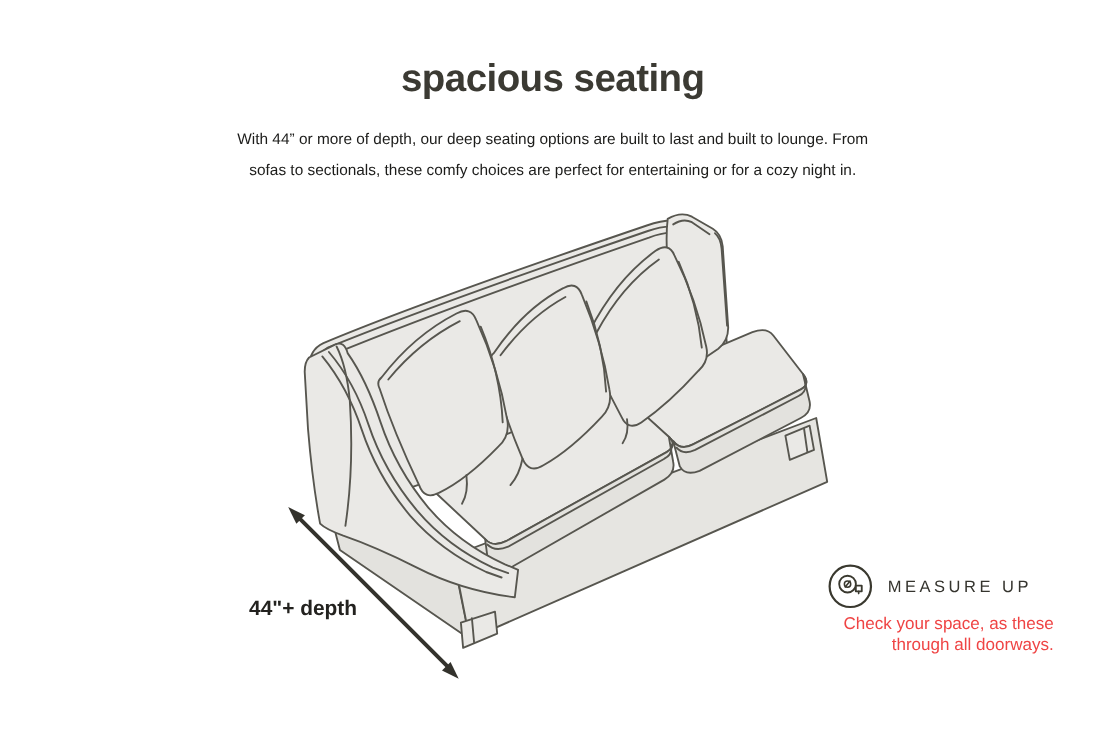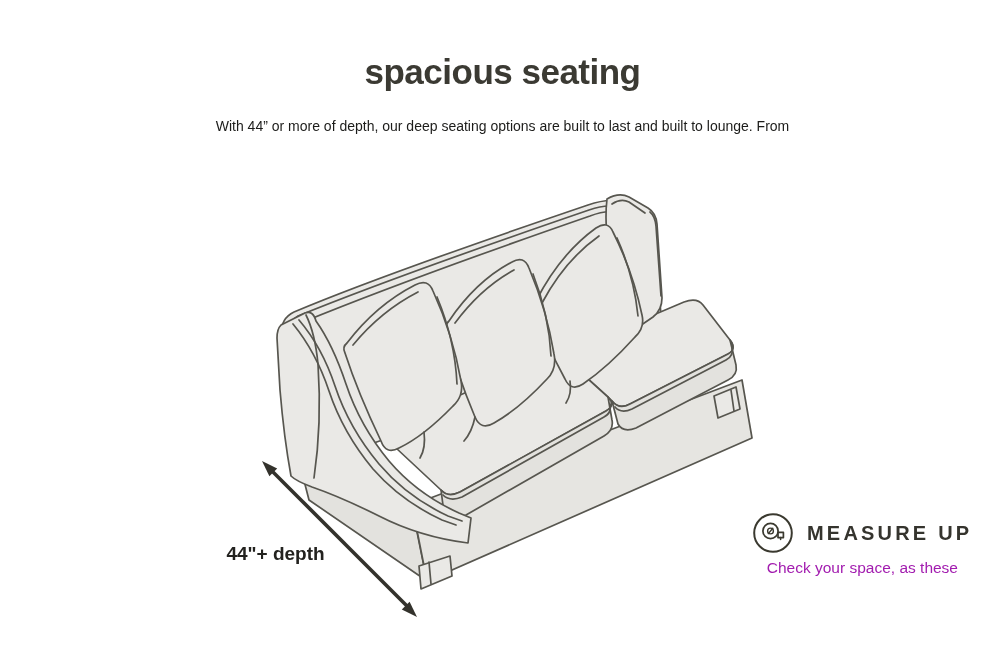--- a/index.html
+++ b/index.html
@@ -20,36 +20,37 @@
   .sofa-svg { position:absolute; left:250px; top:185px; }
   .arrow-svg { position:absolute; left:245px; top:448px; }
   .dim-label {
     position:absolute; left:198px; top:543px; width:155px;
     text-align:center; font-size:19px; font-weight:bold; color:#23221f;
   }
   .measure { position:absolute; left:752px; top:512px; width:206px; }
   .mu-row { display:flex; align-items:center; }
   .mu-icon { flex:0 0 auto; }
   .mu-heading {
-    font-size:20px; font-weight:bold; letter-spacing:3.2px;
+    font-size:15px; font-weight:normal; letter-spacing:3.2px;
     color:#35342e; margin-left:13px; white-space:nowrap;
   }
   .mu-note {
     margin-top:5px; text-align:right;
-    font-size:15.5px; line-height:18.6px; color:#a21caf;
+    font-size:15.5px; line-height:18.6px; color:#ef4444;
   }
   svg .ln { fill:none; }
 </style>
 </head>
 <body>
 
 <div class="title">spacious seating</div>
 
 <div class="desc">
   <div>With 44” or more of depth, our deep seating options are built to last and built to lounge. From</div>
+  <div>sofas to sectionals, these comfy choices are perfect for entertaining or for a cozy night in.</div>
 </div>
 
 <svg class="sofa-svg" width="520" height="430" viewBox="250 185 520 430" aria-hidden="true">
   <g stroke="#57564f" stroke-width="1.7" stroke-linejoin="round" stroke-linecap="round" fill="#eae9e6">
 
     <g>
       <path d="M 293 404 L 281 340 Q 279 319 294 312 C 370 280 482 241 588 205 Q 614 196 628 205 L 646 217 Q 654 223 655 235 L 661 316 L 628 352 L 470 410 L 330 458 L 308 450 Z"></path>
       <path class="ln" d="M 289 338 Q 287 322 298 316 C 374 285 484 246 589 210 Q 612 202 624 210 L 643 223"></path>
       <path class="ln" d="M 295 344 Q 293 328 303 322 C 379 291 486 252 590 216 Q 611 208 621 215 L 640 228"></path>
     </g>
@@ -126,14 +127,15 @@
         <circle cx="18.5" cy="19" r="2.9" stroke-width="1.4"></circle>
         <path stroke-width="1.4" d="M 16.4 21.6 L 20.8 16.2"></path>
         <path stroke-width="1.7" d="M 26 21.8 L 26 25.6 L 31.4 25.6 L 31.4 20.4 L 26.1 20.4"></path>
         <path stroke-width="1.5" d="M 28.6 25.6 L 28.6 27.6"></path>
       </g>
     </svg>
     <div class="mu-heading">MEASURE UP</div>
   </div>
   <div class="mu-note">
     <div>Check your space, as these</div>
+    <div>through all doorways.</div>
   </div>
 </div>
 
 </body></html>

